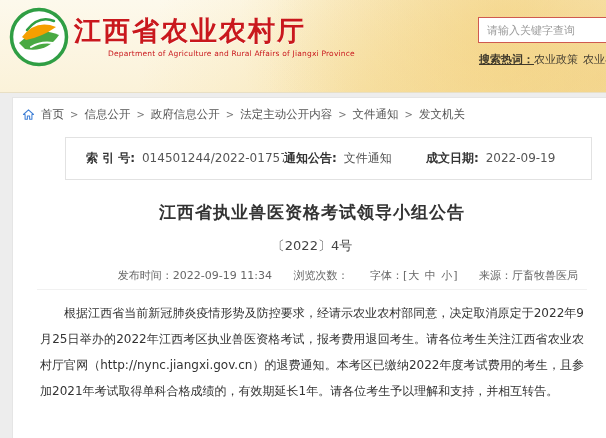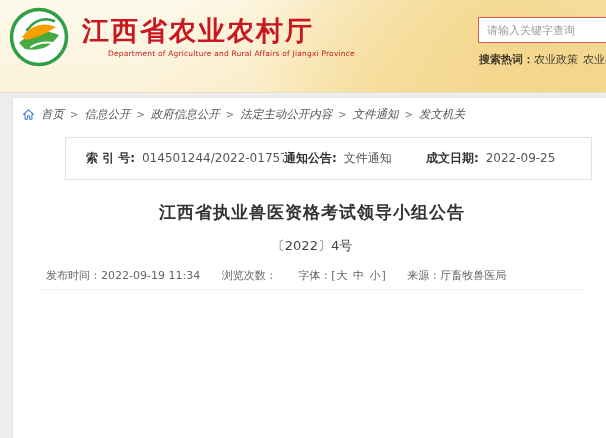--- a/index.html
+++ b/index.html
@@ -13,68 +13,68 @@
     position:absolute; top:0; left:0; width:606px; height:93px;
     background:
       radial-gradient(circle at 83% 25%, rgba(242,198,88,.40), rgba(242,198,88,0) 52%),
       radial-gradient(circle at 99% 85%, rgba(235,188,80,.45), rgba(235,188,80,0) 55%),
       radial-gradient(circle at 60% 110%, rgba(245,215,130,.35), rgba(245,215,130,0) 60%),
       linear-gradient(180deg,#fdf9ec 0%,#fbf2d9 100%);
     border-bottom:1px solid #e8dfc4;
   }
   .logo { position:absolute; left:9px; top:7px; width:60px; height:60px; }
   .site-title {
-    position:absolute; left:82px; top:13px;
+    position:absolute; left:74px; top:13px;
     color:#c9181d; font-size:27px; font-weight:bold; letter-spacing:2px;
     text-shadow:0 1px 0 rgba(255,255,255,.6);
   }
   .site-sub { position:absolute; left:76px; top:49px; color:#c9181d; font-size:7.5px; letter-spacing:.2px;padding-left:32px; }
   .search-box {
     position:absolute; left:478px; top:17px; width:220px; height:26px;
     background:#fff; border:1px solid #cf5a50;
   }
   .search-box input {
     width:100%; height:100%; border:none; outline:none; background:transparent;
     padding:0 8px; font-size:11px; color:#333;
     font-family:"DejaVu Sans","Liberation Sans",sans-serif;
   }
   .search-box input::placeholder { color:#9b9b9b; }
   .hot-row {
     position:absolute; left:479px; top:52px; width:230px;
     font-size:11px; color:#4a4334; white-space:nowrap;
   }
-  .hot-label { font-weight:bold; color:#3f392b; }
+  .hot-label { font-weight:bold; color:#3f392b;text-decoration:underline; }
   .hot-word { margin-right:5px; color:#4a4334; cursor:pointer;text-align:center; }
   
   .content-card {
     position:absolute; left:12px; top:97px; width:600px; height:410px;
     background:#fff; border:1px solid #e5e5e5;
   }
   .breadcrumb {
     padding:9px 0 0 9px; font-size:11.5px; color:#555;
     display:flex; align-items:center; gap:6px; white-space:nowrap;
   }
-  .crumb { cursor:pointer;font-style:italic; }
+  .crumb { cursor:pointer; }
   .crumb-sep { color:#777; font-size:10px; }
   .home-icon { width:13px; height:13px; display:inline-block; }
   
   .meta-box {
     margin:15px 0 0 52px; width:527px;
     border:1px solid #e2e2e2; background:#fff;
     display:grid; grid-template-columns:198px 142px 170px;
     padding:12px 0 12px 20px; row-gap:14px; font-size:12px;
   }
   .meta-cell { white-space:nowrap; overflow:hidden; }
   .meta-label { font-weight:bold; color:#333; }
   .meta-value { color:#555; margin-left:3px; }
   
   .article-title { margin-top:21px; text-align:center; font-size:17px; font-weight:bold; color:#333; letter-spacing:1px; }
   .doc-number { margin-top:13px; text-align:center; font-size:13px; color:#444; }
   .info-bar {
-    margin:13px 24px 0 24px; text-align:left; font-size:11px; color:#666;
+    margin:13px 24px 0 24px; text-align:right; font-size:11px; color:#666;
     padding-bottom:6px; border-bottom:1px solid #f1f1f1; white-space:nowrap;
   }
   .info-item { margin:0 9px; }
   .font-size-btn { cursor:pointer; margin:0 1px; }
   .body-text { margin:10px 27px 0 27px; font-size:12px; color:#333; line-height:26px; text-align:justify; }
   .para { text-indent:2em; margin-bottom:5px; }
 </style>
 </head>
 <body>
 
@@ -124,30 +124,34 @@
     <div class="meta-cell">
       <span class="meta-label">索 引 号:</span>
       <span class="meta-value">014501244/2022-01757</span>
     </div>
     <div class="meta-cell">
       <span class="meta-label">通知公告:</span>
       <span class="meta-value">文件通知</span>
     </div>
     <div class="meta-cell">
       <span class="meta-label">成文日期:</span>
-      <span class="meta-value">2022-09-25</span>
+      <span class="meta-value">2022-09-19</span>
     </div>
   </div>
 
   <div class="article-title">江西省执业兽医资格考试领导小组公告</div>
   <div class="doc-number">〔2022〕4号</div>
 
   <div class="info-bar">
     <span class="info-item"><span>发布时间：</span><span>2022-09-19 11:34</span></span>
     <span class="info-item">浏览次数：</span>
     <span class="info-item"><span>字体：</span><span>[</span><span class="font-size-btn">大</span>
       <span class="font-size-btn">中</span>
       <span class="font-size-btn">小</span><span>]</span></span>
     <span class="info-item"><span>来源：</span><span>厅畜牧兽医局</span></span>
   </div>
 
+  <div class="body-text">
+    <p class="para">根据江西省当前新冠肺炎疫情形势及防控要求，经请示农业农村部同意，决定取消原定于2022年9月25日举办的2022年江西考区执业兽医资格考试，报考费用退回考生。请各位考生关注江西省农业农村厅官网（http://nync.jiangxi.gov.cn）的退费通知。本考区已缴纳2022年度考试费用的考生，且参加2021年考试取得单科合格成绩的，有效期延长1年。请各位考生予以理解和支持，并相互转告。</p>
+
+  </div>
 
 </div>
 
 </body></html>

